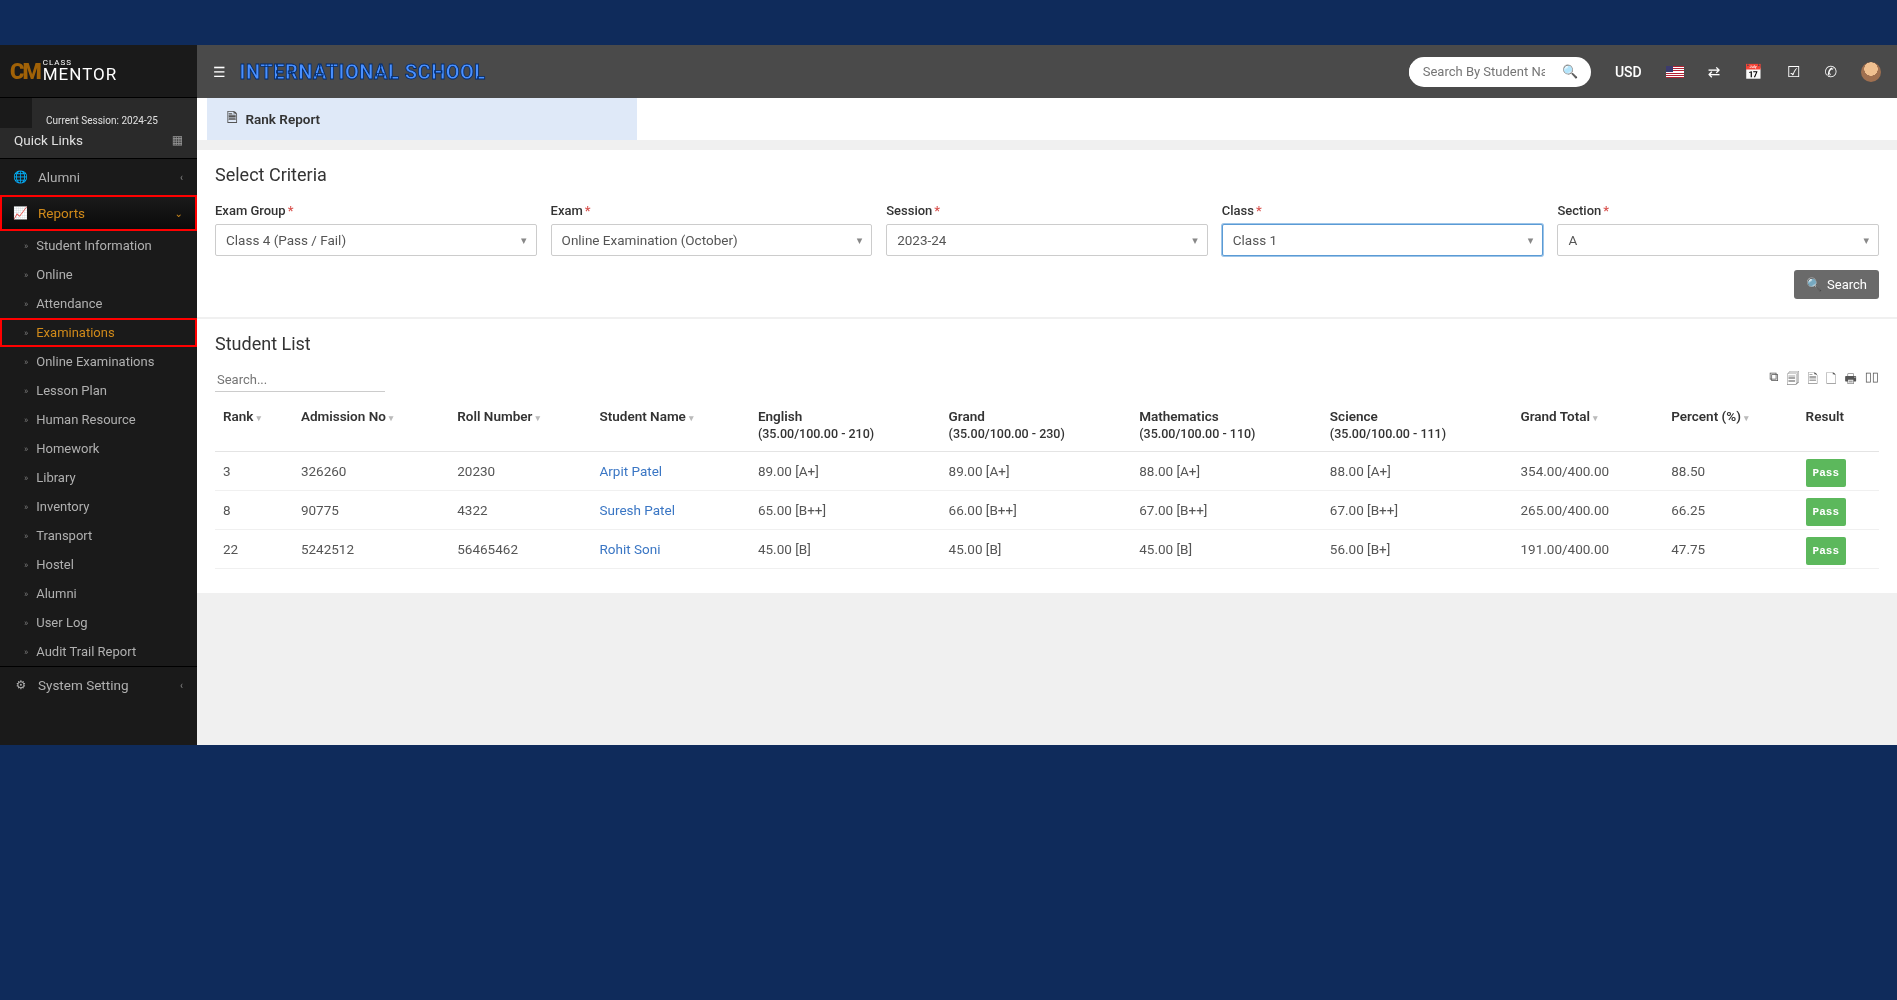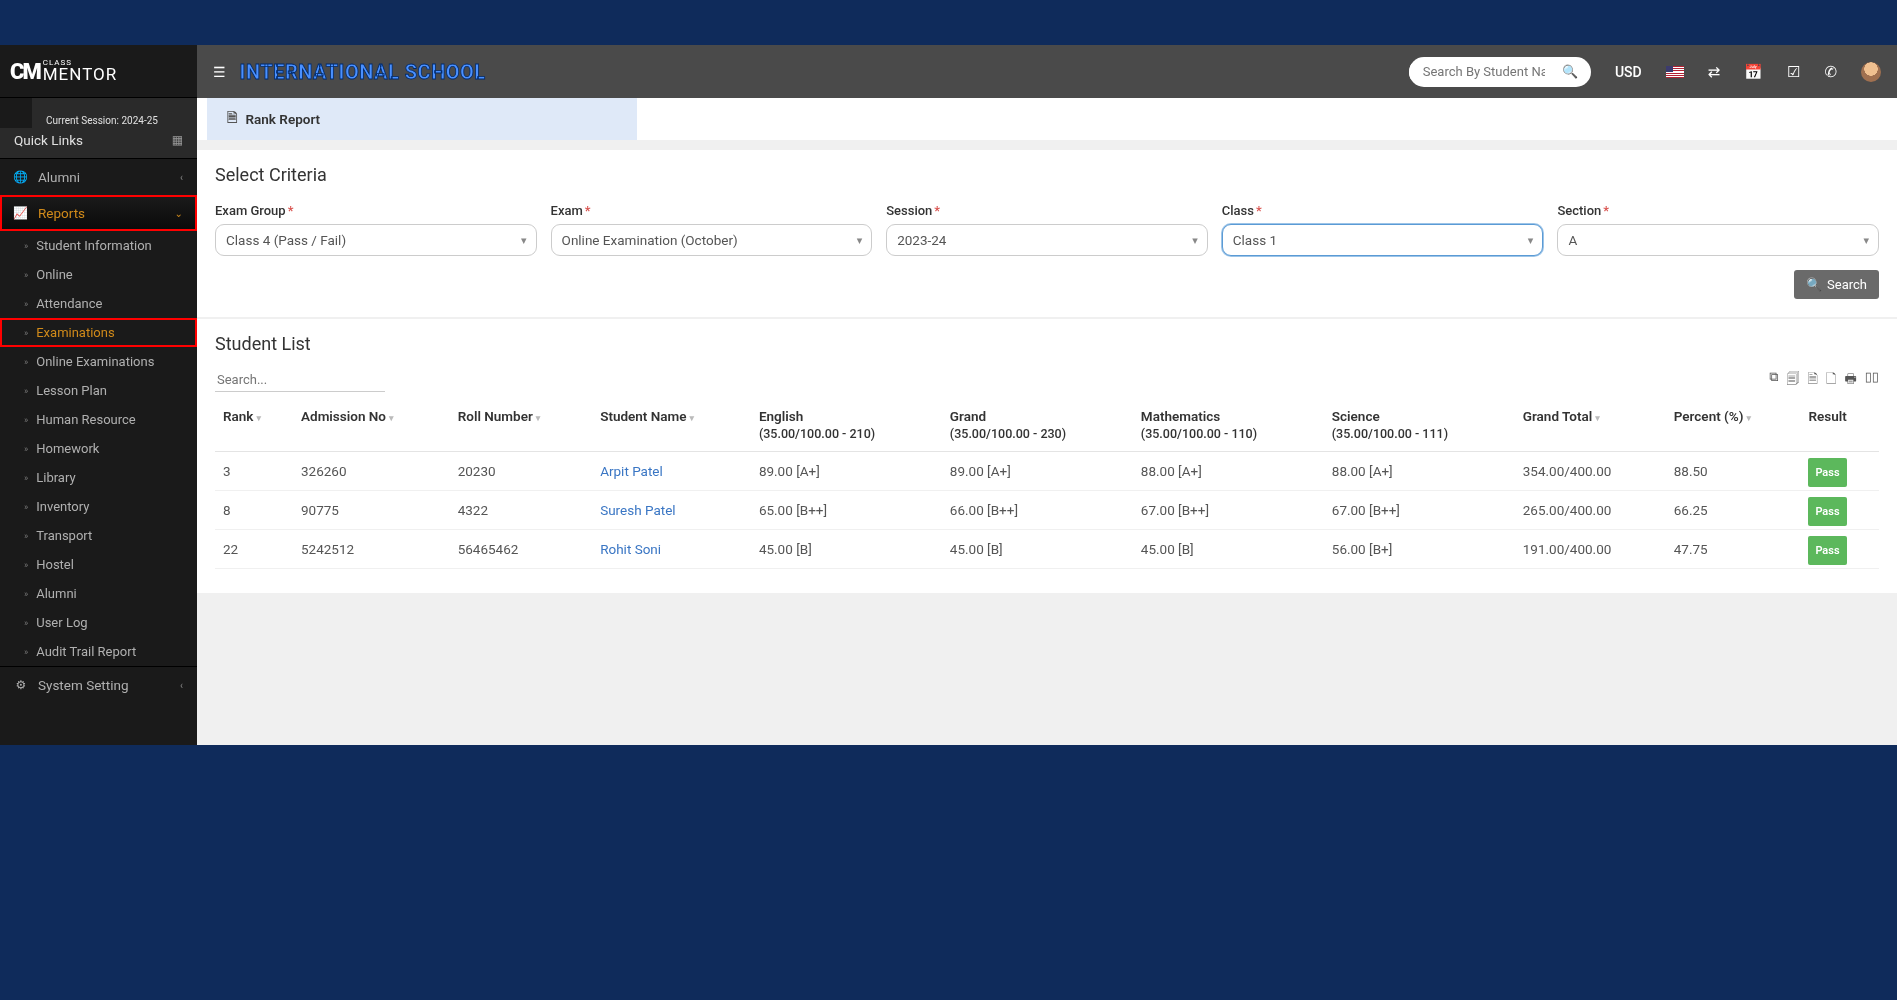--- a/index.html
+++ b/index.html
@@ -4,21 +4,21 @@
 <style>
 * { margin: 0; padding: 0; box-sizing: border-box; font-family: -apple-system, BlinkMacSystemFont, "Segoe UI", Roboto, Arial, sans-serif; }
 body { background: #0f2b5b; overflow: hidden; }
 .outer-frame { padding-top: 45px; background: #0f2b5b; }
 .app-container { display: flex; height: 700px; background: #333; }
 
 
 .sidebar { width: 197px; background: #1a1a1a; color: #b0b0b0; flex-shrink: 0; overflow-y: auto; font-size: 13.5px; }
 .sidebar-logo { height: 53px; background: #1a1a1a; display: flex; align-items: center; padding: 0 10px; border-bottom: 1px solid #000; }
 .logo-img { display: flex; align-items: center; gap: 3px; }
-.logo-cm { font-size: 22px; font-weight: 900; color: #ffffff; letter-spacing: -2px; }
+.logo-cm { font-size: 22px; font-weight: 900; color: #a16207; letter-spacing: -2px; }
 .logo-text { display: flex; flex-direction: column; line-height: 0.85; color: #fff; }
 .logo-class { font-size: 8px; letter-spacing: 1px; }
 .logo-mentor { font-size: 17px; font-weight: 400; letter-spacing: 1px; text-align: right; }
 .session-row { padding: 17px 14px 2px; color: #e0e0e0; font-size: 10px; background: #2a2a2a; margin-left: 32px; }
 .quick-links-row { padding: 4px 14px 10px; display: flex; justify-content: space-between; align-items: center; color: #e0e0e0; background: #2a2a2a; }
 .quick-grid-icon { font-size: 12px; color: #999; }
 
 .nav-section { border-top: 1px solid #000; }
 .nav-item { display: flex; align-items: center; padding: 10px 14px; color: #b0b0b0; gap: 10px; cursor: pointer; }
 .nav-item .chev { margin-left: auto; font-size: 10px; color: #888; }
@@ -51,40 +51,40 @@
 .rank-row { background: #dfe9f8; padding: 10px 20px; display: flex; align-items: center; gap: 8px; font-size: 13.5px; color: #333; font-weight: 600; width: 430px; margin: 0 0 10px 10px; }
 .rank-icon { color: #555; font-size: 13px; }
 
 .criteria-panel { background: #fff; padding: 14px 18px 18px; }
 .criteria-title { font-size: 18px; color: #333; margin-bottom: 18px; }
 .criteria-row { display: flex; gap: 14px; flex-wrap: wrap; }
 .form-group { flex: 1; min-width: 170px; }
 .form-group label { display: block; font-size: 13px; color: #333; margin-bottom: 6px; font-weight: 500; }
 .req { color: #d9534f; margin-left: 2px; }
 .select-wrap { position: relative; }
-.form-select { width: 100%; height: 32px; border: 1px solid #ccc; border-radius: 9px; padding: 0 28px 0 10px; font-size: 13.5px; color: #555; background: #fff; appearance: none; cursor: pointer; }
+.form-select { width: 100%; height: 32px; border: 1px solid #ccc; border-radius: 2px; padding: 0 28px 0 10px; font-size: 13.5px; color: #555; background: #fff; appearance: none; cursor: pointer; }
 .form-select.active-sel { border-color: #5b9bd5; box-shadow: 0 0 0 1px #9cc4e8; }
 .select-wrap::after { content:"▾"; position:absolute; right:10px; top:50%; transform:translateY(-50%); color:#888; font-size:11px; pointer-events:none; }
 .search-action-row { display: flex; justify-content: flex-end; margin-top: 14px; }
 .btn-search { background: #6a6a6a; color: #fff; border: none; padding: 7px 12px; border-radius: 3px; font-size: 13px; cursor: pointer; display: flex; align-items: center; gap: 5px; }
 
 .list-panel { background: #fff; padding: 14px 18px 24px; margin-top: 2px; }
 .list-title { font-size: 18px; color: #333; margin-bottom: 14px; }
 .list-toolbar { display: flex; justify-content: space-between; align-items: center; margin-bottom: 6px; }
 .list-search { border: none; border-bottom: 1px solid #ccc; padding: 4px 2px; font-size: 13px; width: 170px; outline: none; color: #777; }
 .export-icons { display: flex; gap: 8px; color: #555; font-size: 13px; }
 .export-icons span { cursor: pointer; }
 
 .tbl { width: 100%; border-collapse: collapse; font-size: 13.5px; }
 .tbl th { text-align: left; padding: 10px 8px; border-bottom: 1px solid #e4e4e4; color: #333; font-weight: 600; vertical-align: top; }
 .tbl th .sub-hdr { display: block; font-weight: 500; font-size: 12.5px; margin-top: 2px; }
 .tbl th .sort-ic { font-size: 9px; color: #bbb; margin-left: 3px; }
 .tbl td { padding: 11px 8px; border-bottom: 1px solid #f0f0f0; color: #555; }
 .tbl td.link { color: #3a76c4; cursor: pointer; }
-.badge-pass { background: #5cb85c; color: #fff; padding: 8px 7px; border-radius: 2px; font-size: 11px; font-weight: 600; }
+.badge-pass { background: #5cb85c; color: #fff; padding: 8px 7px; border-radius: 2px; font-size: 11px; font-weight: 600; font-family: Liberation Mono, monospace; }
 
 .bottom-strip { height: 55px; background: #0f2b5b; }
 </style>
 </head>
 <body>
 
 <div class="outer-frame">
 <div class="app-container">
 
   <div class="sidebar">

